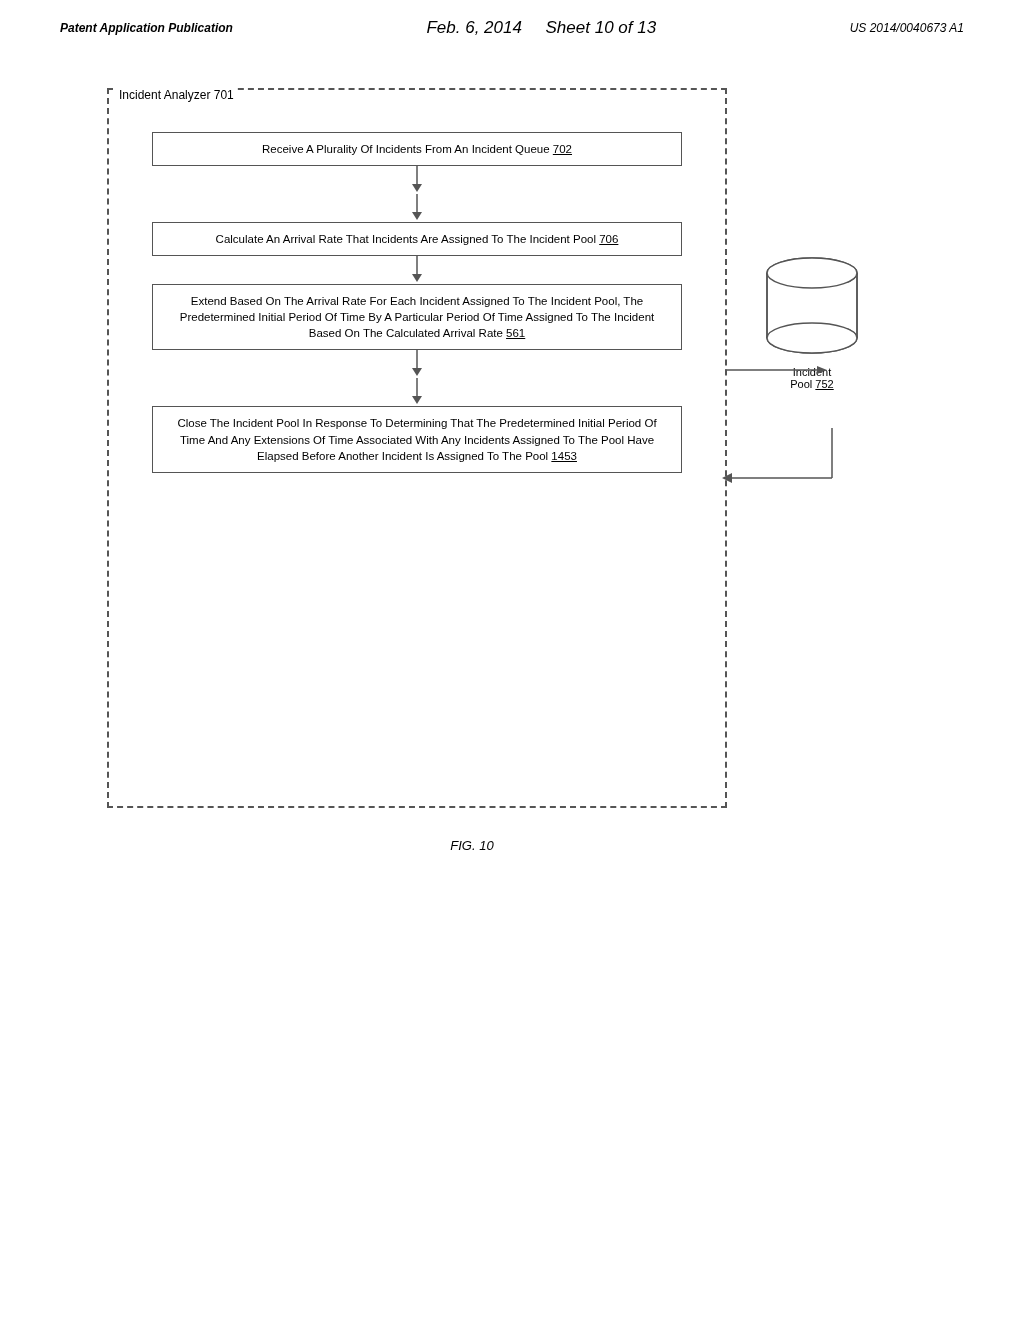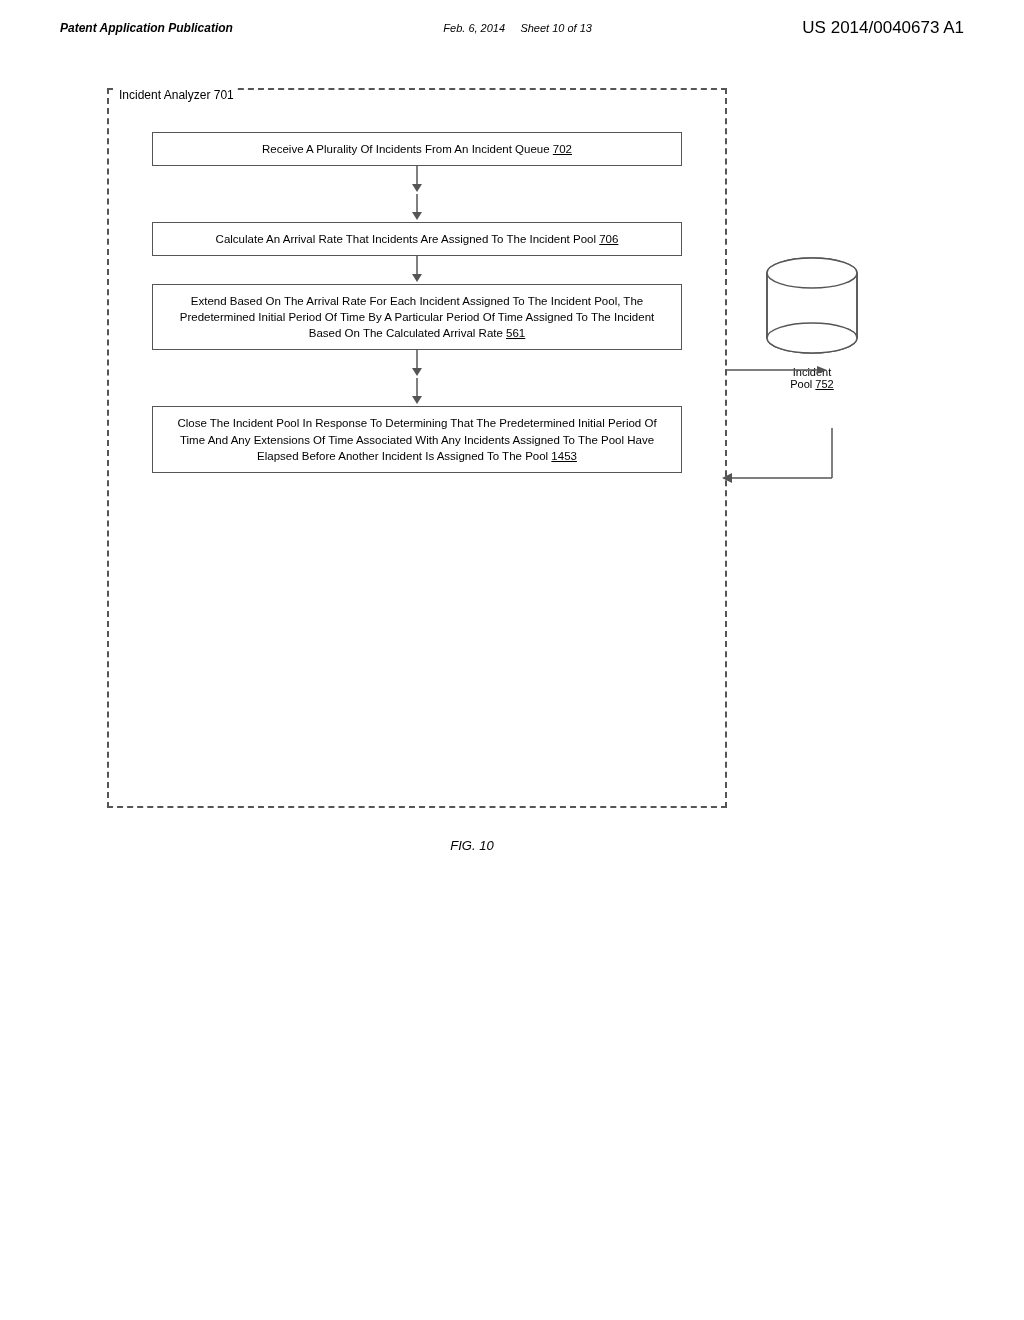--- a/index.html
+++ b/index.html
@@ -19,25 +19,26 @@
       align-items: center;
       padding: 18px 60px 10px 60px;
       border-bottom: none;
     }
     .header-left {
       font-size: 12px;
       font-weight: bold;
       font-style: italic;
     }
     .header-center {
-      font-size: 11px;
+      font-size: 17px;
       font-style: italic;
     }
     .header-right {
-      font-size: 17px;
+      font-size: 12px;
+      font-style: italic;
     }
 
     
     .diagram-area {
       position: relative;
       margin: 40px auto 0 auto;
       width: 870px;
     }
 
     

